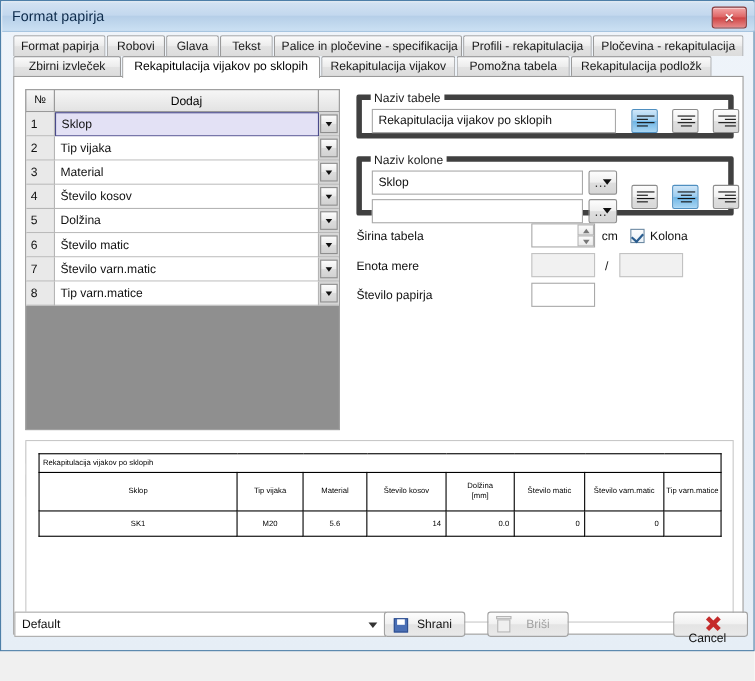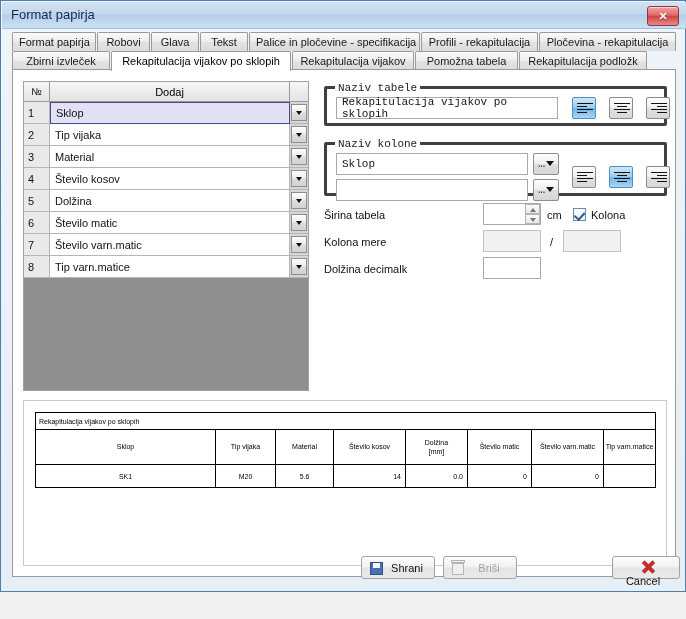--- a/index.html
+++ b/index.html
@@ -142,21 +142,21 @@
   
   .ico.arrup:before{content:"";position:absolute;left:5px;top:2px;
     border-left:6px solid transparent;border-right:6px solid transparent;border-bottom:7px solid #b9b9b9;}
   .ico.arrup:after{content:"";position:absolute;left:7px;top:9px;width:6px;height:6px;background:#b9b9b9;}
   .ico.arrdn:before{content:"";position:absolute;left:5px;top:9px;
     border-left:6px solid transparent;border-right:6px solid transparent;border-top:7px solid #3fa32a;}
   .ico.arrdn:after{content:"";position:absolute;left:7px;top:3px;width:6px;height:6px;background:#3fa32a;}
   
   .gbox{
     position:absolute;box-sizing:border-box;
-    border:3px solid #404040;border-radius:2px;background:transparent;font-family:Liberation Mono, monospace;
+    border:5px solid #404040;border-radius:2px;background:transparent;
   }
   .gbox > .cap{
     position:absolute;left:8px;top:-7px;background:#fff;padding:0 3px;
     font-size:11px;color:#222;
   }
   .tfield{
     position:absolute;box-sizing:border-box;height:22px;
     border:1px solid #a9a9a9;background:#fff;
     display:flex;align-items:center;padding-left:5px;font-size:11px;color:#111;
   }
@@ -416,26 +416,26 @@
 
     <div class="lab" style="left:311px;top:139px;">Širina tabela</div>
     <div class="spin" style="left:470px;top:133px;width:58px;">
       <span class="up"></span>
       <span class="dn"></span>
     </div>
     <div class="lab" style="left:534px;top:139px;">cm</div>
     <div class="chk" style="left:560px;top:138px;"></div>
     <div class="lab" style="left:578px;top:139px;">Kolona</div>
 
-    <div class="lab" style="left:311px;top:166px;">Kolona mere</div>
+    <div class="lab" style="left:311px;top:166px;">Enota mere</div>
     <div class="combo" style="left:470px;top:160px;width:58px;"></div>
     <div class="lab" style="left:537px;top:166px;">/</div>
     <div class="combo" style="left:550px;top:160px;width:58px;"></div>
 
-    <div class="lab" style="left:311px;top:193px;">Dolžina decimalk</div>
+    <div class="lab" style="left:311px;top:193px;">Število papirja</div>
     <div class="tfield" style="left:470px;top:187px;width:58px;"></div>
 
     <div class="preview">
       <table class="ptable">
         <colgroup>
           <col style="width:180px">
             <col style="width:60px">
             <col style="width:58px">
           <col style="width:72px">
             <col style="width:62px">
@@ -469,21 +469,25 @@
               <td class="pcell num">0</td>
               <td class="pcell"></td>
             </tr>
           </tbody>
       </table>
     </div>
 
   </div>
 
   <div class="bottombar">
-    <div class="bbtn" style="left:359px;width:74px;">
+    <div class="presetcombo">
+      <span>Default</span>
+      <span class="arw"></span>
+    </div>
+    <div class="bbtn" style="left:347px;width:74px;">
       <span class="ico save"></span>
       <span class="lbl">Shrani</span>
     </div>
     <div class="bbtn disabled" style="left:441px;width:74px;">
       <span class="ico trash g"></span>
       <span class="lbl">Briši</span>
     </div>
     <div class="bbtn" style="left:610px;width:68px;flex-direction:column;">
       <span class="ico xmark"></span>
       <span class="lbl">Cancel</span>

